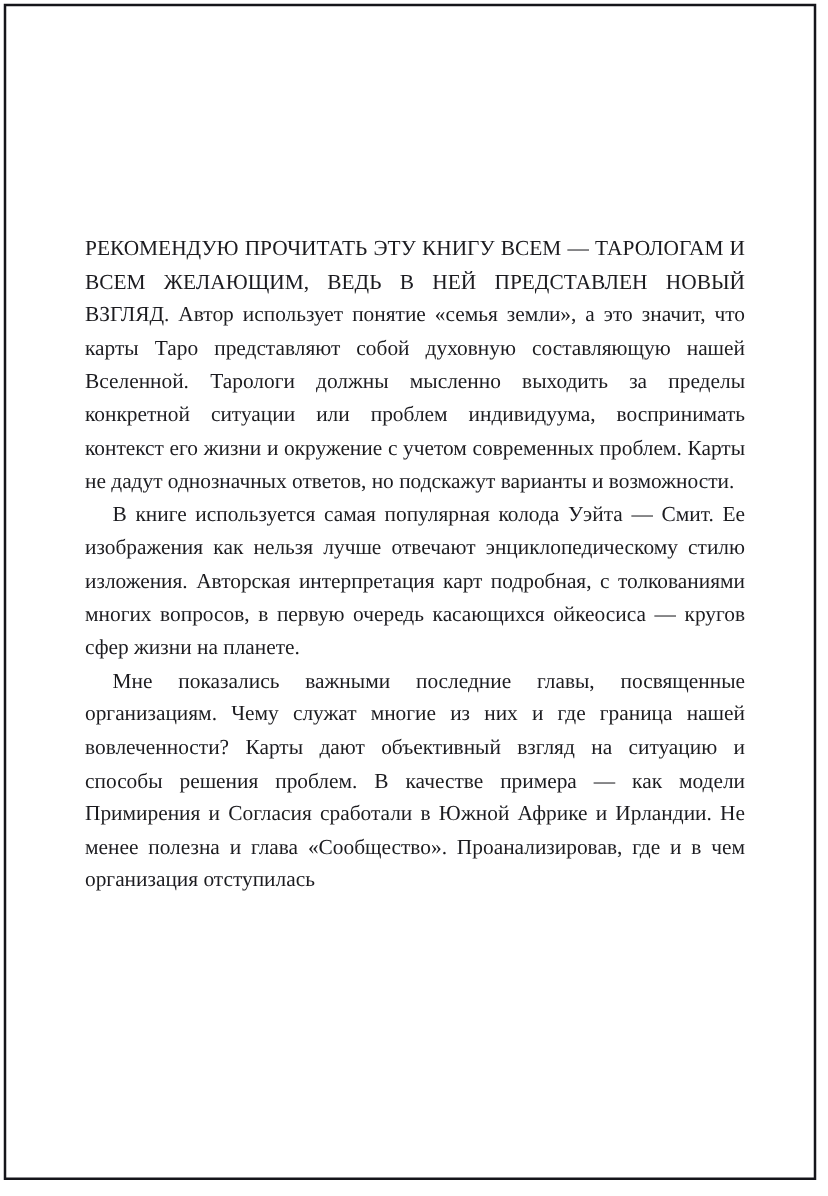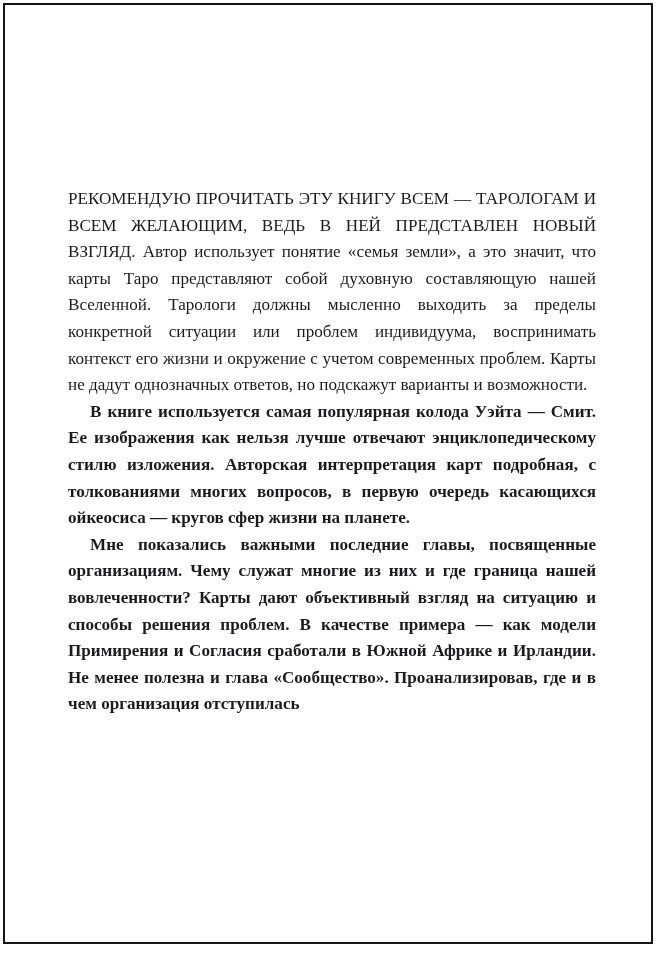--- a/index.html
+++ b/index.html
@@ -47,21 +47,20 @@
     line-height: 26.6px;
     color: #1b1b1f;
     text-align: justify;
     text-justify: inter-word;
     hyphens: manual;
     -webkit-hyphens: manual;
   }
 
   .body-paragraph.indented {
     text-indent: 22px;
-    font-weight: bold;
   }
 
   
   .lead-caps {
     text-transform: uppercase;
   }
 </style>
 </head>
 <body>
 

